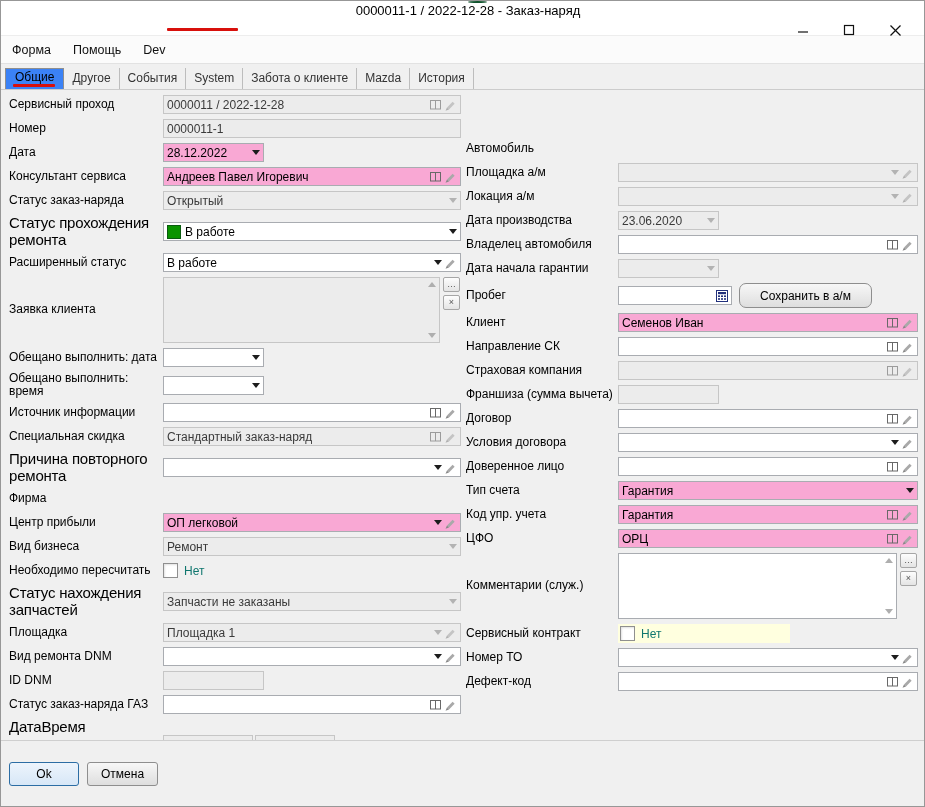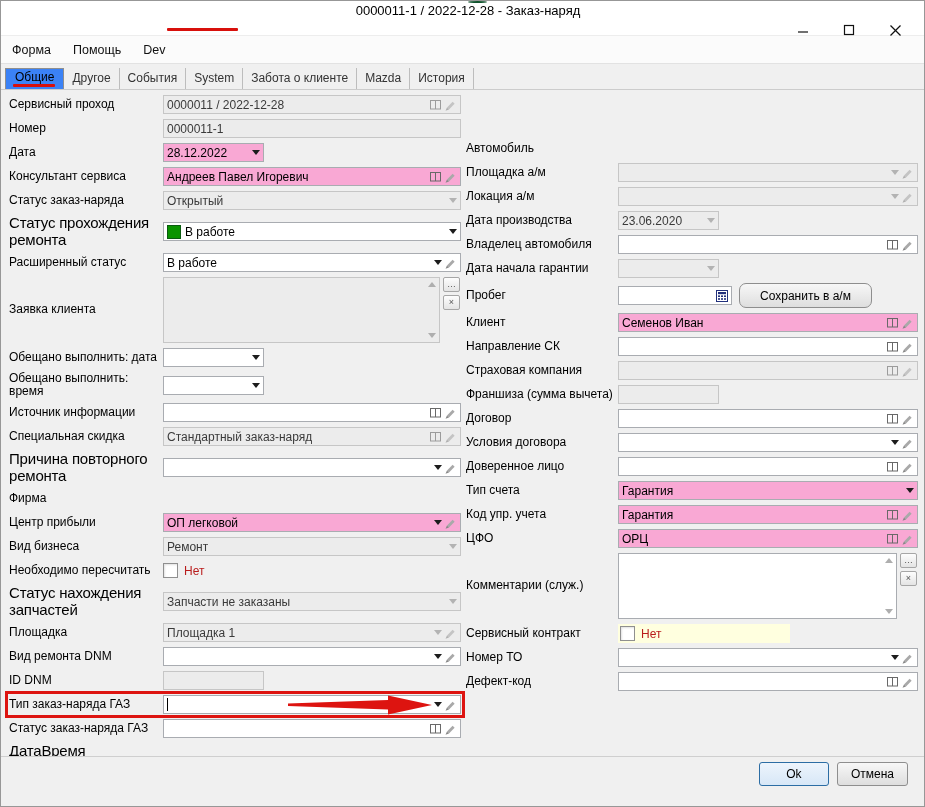--- a/index.html
+++ b/index.html
@@ -49,30 +49,30 @@
   
   .ta{height:64px;border:1px solid #c6c6c6;background:#ececec;flex:1;position:relative;}
   .ta.white{background:#fff;border-color:#a9acb1;}
   .tri{position:absolute;right:3px;width:0;height:0;border-left:4px solid transparent;border-right:4px solid transparent;}
   .tri.up{top:4px;border-bottom:5px solid #aeaeae;}
   .tri.down{bottom:4px;border-top:5px solid #aeaeae;}
   .ta-btns{width:18px;display:flex;flex-direction:column;align-self:flex-start;margin-left:3px;}
   .mini{width:17px;height:15px;font-size:9px;line-height:9px;border:1px solid #a6a6a6;border-radius:2px;background:linear-gradient(#fdfdfd,#e4e4e4);color:#555;margin-bottom:3px;padding:0;font-family:inherit;}
   
   .checkbox{width:13px;height:13px;border:1px solid #8f8f8f;background:#fff;box-shadow:inset 1px 1px 2px rgba(0,0,0,0.12);flex:0 0 auto;}
-  .cb-label{font-size:12px;margin-left:6px;color:#b91c1c;}
+  .cb-label{font-size:12px;margin-left:6px;color:#0f766e;}
   .strip{display:flex;align-items:center;background:#ffffdf;height:19px;flex:0 0 172px;padding-left:2px;box-sizing:border-box;}
   
   .btn{height:24px;font-size:12px;border-radius:3px;border:1px solid #8e8e8e;background:linear-gradient(#f7f7f7,#dedede);padding:0 13px;font-family:inherit;color:#000;}
   .btn.primary{border-color:#2c6da4;background:linear-gradient(#edf4fc,#d7e7f7);min-width:70px;}
   .btn.small{height:25px;border-radius:7px;margin-left:7px;padding:0 20px;}
   
   .red-arrow{position:absolute;right:27px;top:50%;transform:translateY(-50%);width:146px;height:22px;pointer-events:none;z-index:5;display:flex;}
   
-  .footer{position:absolute;left:0;right:0;bottom:0;height:44px;border-top:1px solid #cfcfcf;background:#f0f0f0;display:flex;justify-content:flex-end;align-items:flex-start;padding:5px 16px 0 0;}
+  .footer{position:absolute;left:0;right:0;bottom:0;height:44px;border-top:1px solid #cfcfcf;background:#f0f0f0;display:flex;align-items:flex-start;padding:21px 16px 0 0;}
   .footer .btn{margin-left:8px;}
 </style>
 </head>
 <body>
 
 <div class="window">
 
   <div class="titlebar">
     <span class="app-icon"></span>
     <span class="title-text">0000011-1 / 2022-12-28 - Заказ-наряд</span>
@@ -385,42 +385,20 @@
         </div>
         <div class="row">
           <div class="label">ID DNM</div>
           <div class="ctrl">
             <div class="field gray short">
               <span class="val"></span>
               <span class="sp"></span>
             </div>
           </div>
         </div>
-        <div class="row highlight">
-          <div class="label">Тип заказ-наряда ГАЗ</div>
-          <div class="ctrl">
-            <div class="field white">
-              <span class="caret"></span>
-              <span class="val"></span>
-              <span class="sp"></span>
-              <span class="cmb-arrow"></span>
-              <span class="ic">
-                <svg width="13" height="13" viewBox="0 0 13 13">
-                  <path d="M3 9.4 L8.6 3.8 L10.6 5.8 L5 11.4 Z" fill="#a9a9a9"></path>
-                  <path d="M1.5 12.8 L3 9.4 L5 11.4 Z" fill="#888"></path>
-                </svg>
-              </span>
-            </div>
-            <span class="red-arrow">
-              <svg width="146" height="22" viewBox="0 0 146 22">
-                <polygon points="0,9.5 100,6 100,1.5 144,11 100,20.5 100,15.5 0,12" fill="#dd1410"></polygon>
-              </svg>
-            </span>
-          </div>
-        </div>
         <div class="row">
           <div class="label">Статус заказ-наряда ГАЗ</div>
           <div class="ctrl">
             <div class="field white">
               <span class="val"></span>
               <span class="sp"></span>
               <span class="ic">
                 <svg width="13" height="13" viewBox="0 0 13 13">
                   <rect x="1.5" y="2.5" width="10" height="8.5" fill="none" stroke="#696969"></rect>
                   <line x1="6.5" y1="2.5" x2="6.5" y2="11" stroke="#696969"></line>

